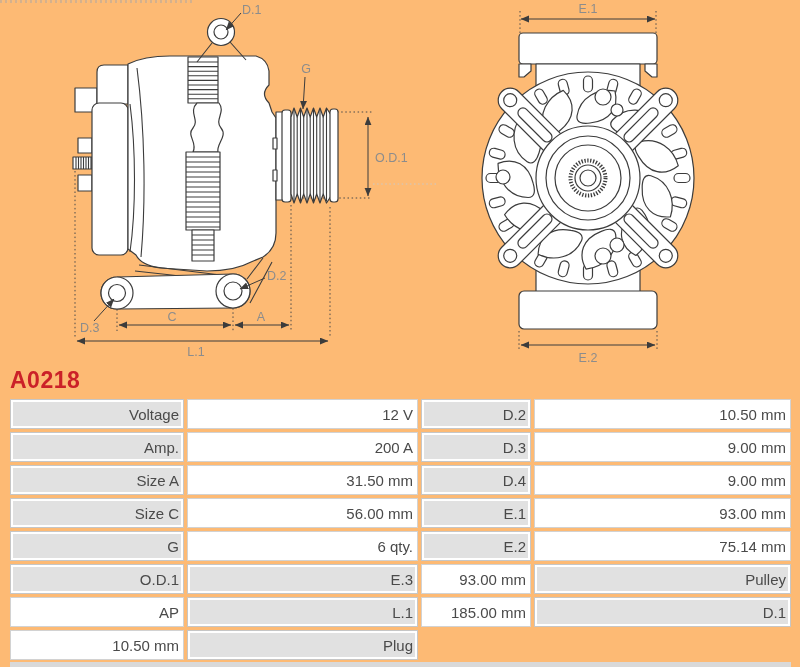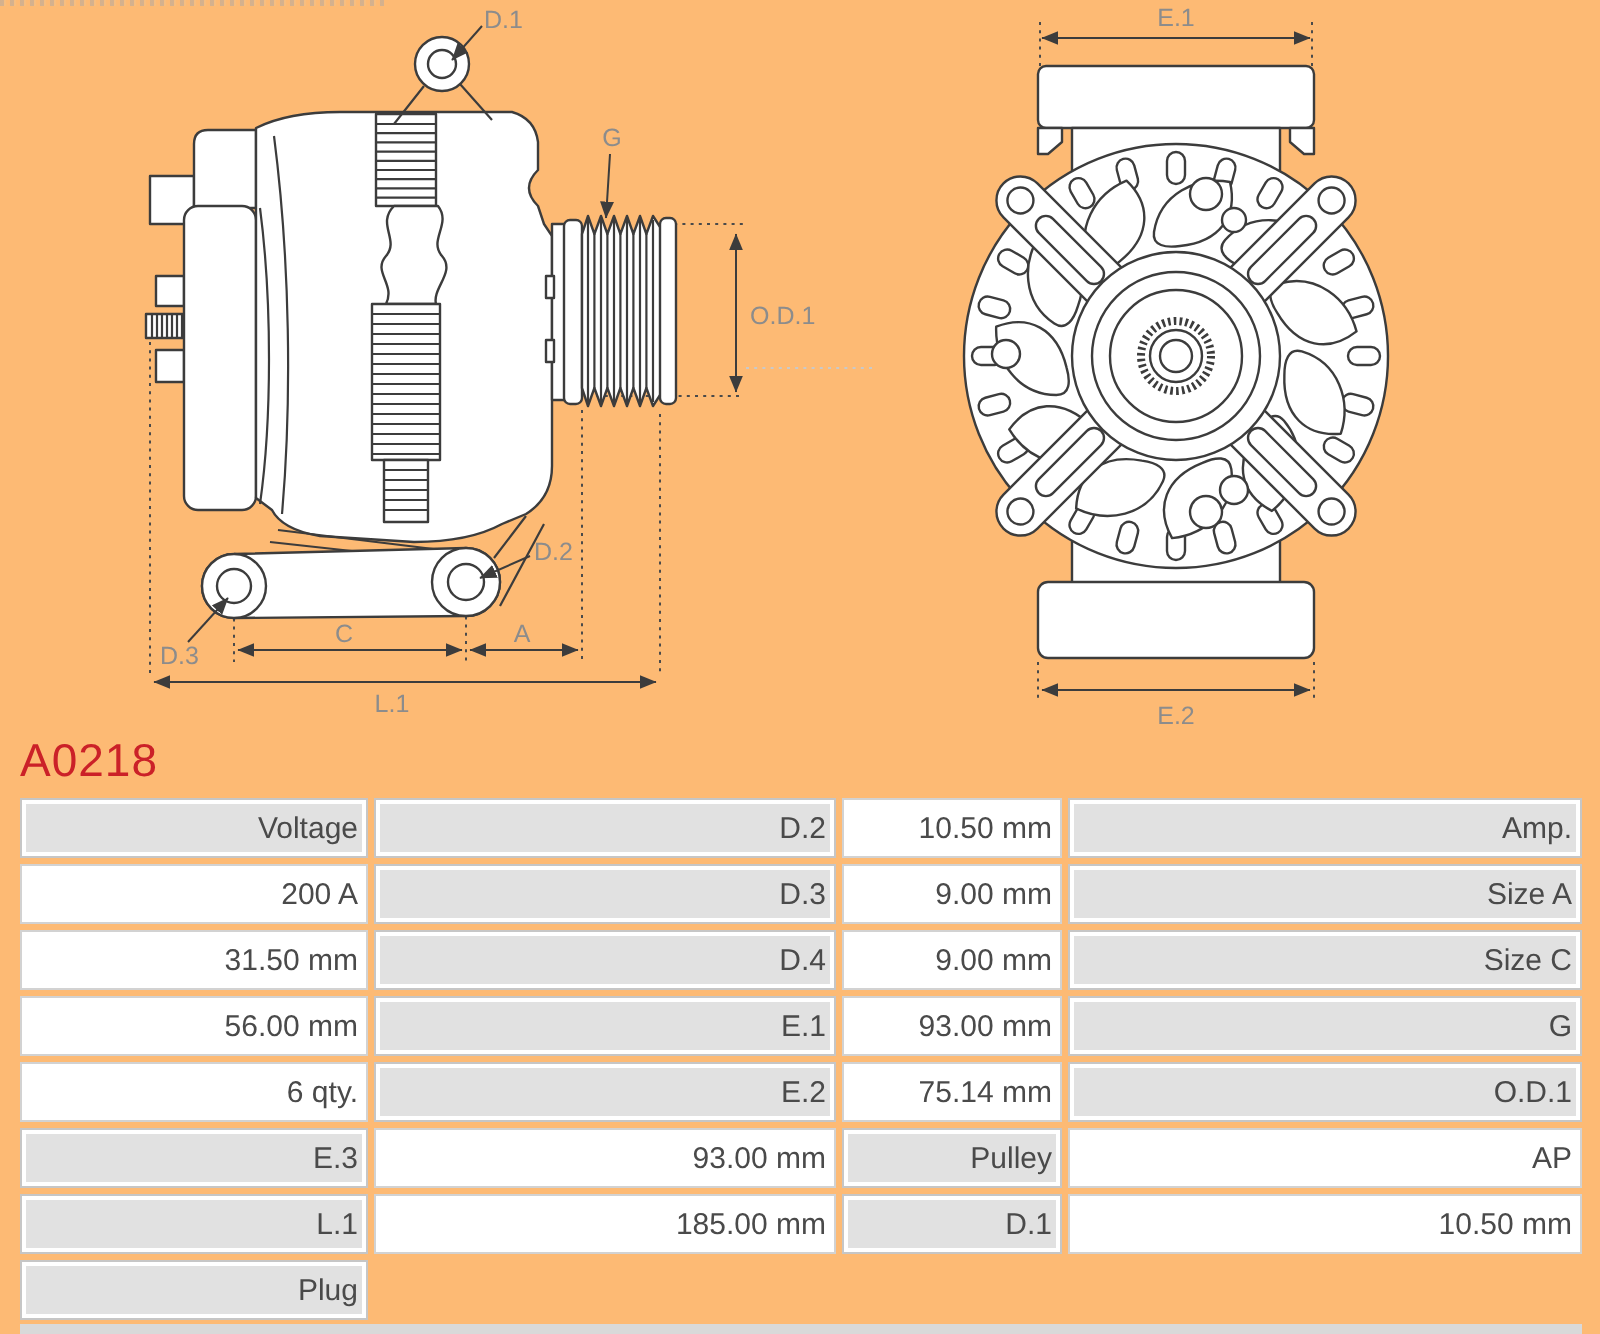--- a/index.html
+++ b/index.html
@@ -7,21 +7,21 @@
         font-family:"Liberation Sans",sans-serif;}
   .wm{position:absolute;left:0;top:0;width:192px;height:3px;opacity:.55;
       background:repeating-linear-gradient(90deg,rgba(130,158,192,.6) 0 2px,rgba(222,205,170,.35) 2px 3px,transparent 3px 5px);}
   .diagram{position:absolute;left:0;top:0;}
   .shape{fill:#fff;stroke:#3c3c3c;stroke-width:1.2;stroke-linejoin:round;}
   .ln{fill:none;stroke:#3c3c3c;stroke-width:1.1;}
   .dim-line{fill:none;stroke:#3c3c3c;stroke-width:1;}
   .dot{fill:none;stroke:#4a4a4a;stroke-width:1;stroke-dasharray:1.5 2.6;}
   .faint{stroke:#c9c9c9;}
   .dim{fill:#8c8c8c;font-size:12.5px;font-family:"Liberation Sans",sans-serif;}
-  .part-number{position:absolute;left:10px;top:367px;font-size:23px;font-weight:normal;
+  .part-number{position:absolute;left:10px;top:367px;font-size:23px;font-weight:bold;
                color:#cb2128;letter-spacing:.5px;}
   .spec-table{position:absolute;left:10px;top:399px;width:781px;display:grid;
               grid-template-columns:174px 231px 110px 257px;gap:3px;}
   .cell{height:30px;box-sizing:border-box;border:1px solid #d2d2d2;background:#fff;
         display:flex;align-items:center;justify-content:flex-end;padding-right:4px;
         font-size:15px;color:#4a4a4a;white-space:nowrap;}
   .cell.lab{background:#e1e1e1;border-color:#c6c6c6;box-shadow:inset 0 0 0 2px #fff;}
   .bottom-strip{position:absolute;left:10px;top:662px;width:781px;height:5px;background:#d9d9d9;}
 </style>
 </head>
@@ -193,20 +193,21 @@
       <path class="dim-line" marker-start="url(#aS)" marker-end="url(#aE)" d="M521,345 H655"></path>
       <text class="dim" x="588" y="13" text-anchor="middle">E.1</text>
       <text class="dim" x="588" y="362" text-anchor="middle">E.2</text>
     </g>
   </svg>
 
   <div class="part-number">A0218</div>
 
   <div class="spec-table">
     <div class="cell lab">Voltage</div>
+    <div class="cell">12 V</div>
     <div class="cell lab">D.2</div>
     <div class="cell">10.50 mm</div>
 
     <div class="cell lab">Amp.</div>
     <div class="cell">200 A</div>
     <div class="cell lab">D.3</div>
     <div class="cell">9.00 mm</div>
 
     <div class="cell lab">Size A</div>
     <div class="cell">31.50 mm</div>

